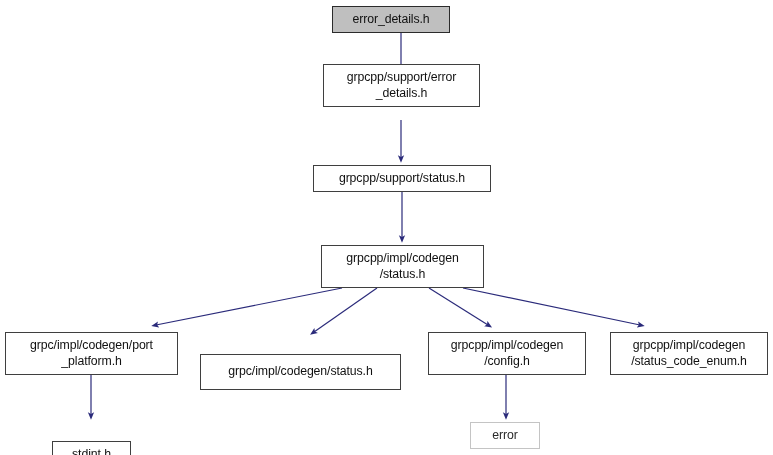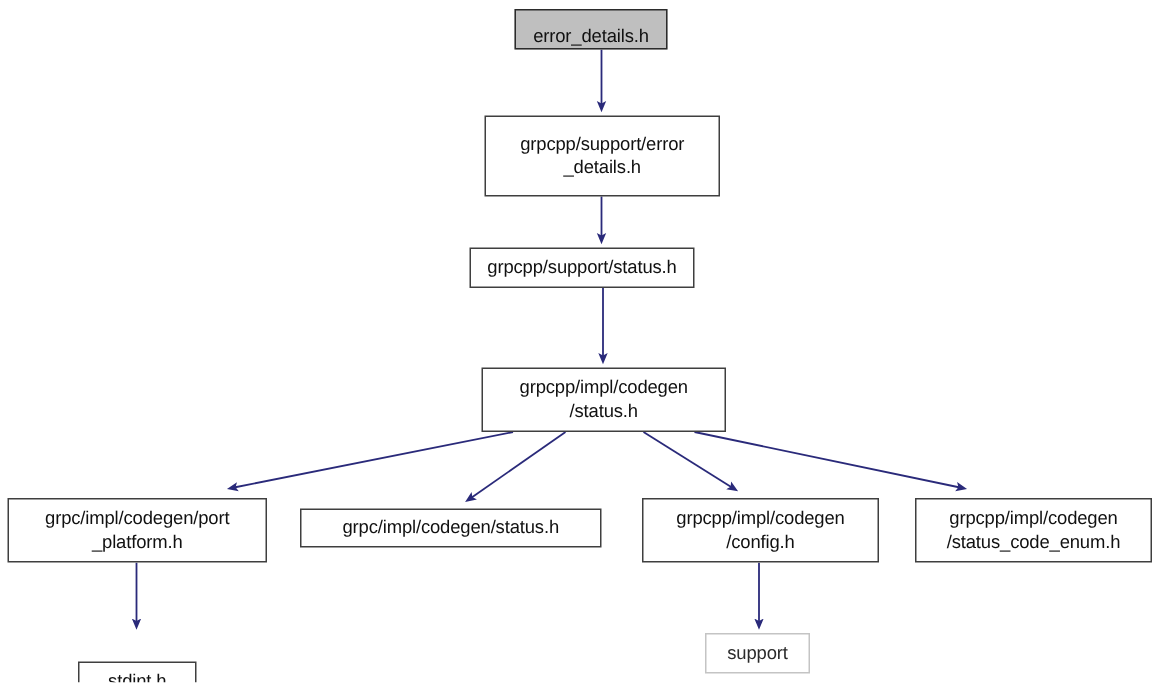--- a/index.html
+++ b/index.html
@@ -72,29 +72,29 @@
         <line x1="402" y1="192" x2="402" y2="238" stroke="#2a2a7a" stroke-width="1.2" marker-end="url(#arrowhead)"></line>
         <line x1="342" y1="288" x2="156" y2="325" stroke="#2a2a7a" stroke-width="1.2" marker-end="url(#arrowhead)"></line>
         <line x1="377" y1="288" x2="314" y2="332" stroke="#2a2a7a" stroke-width="1.2" marker-end="url(#arrowhead)"></line>
         <line x1="429" y1="288" x2="488" y2="325" stroke="#2a2a7a" stroke-width="1.2" marker-end="url(#arrowhead)"></line>
         <line x1="463" y1="288" x2="640" y2="325" stroke="#2a2a7a" stroke-width="1.2" marker-end="url(#arrowhead)"></line>
         <line x1="91" y1="375" x2="91" y2="415" stroke="#2a2a7a" stroke-width="1.2" marker-end="url(#arrowhead)"></line>
         <line x1="506" y1="375" x2="506" y2="415" stroke="#2a2a7a" stroke-width="1.2" marker-end="url(#arrowhead)"></line>
       </g>
   </svg>
   <div id="node-group">
-      <div class="graph-node root" title="error_details.h" style="left: 343px; top: 6px; width: 102px; height: 27px; align-items: flex-end;"><span class="node-label">error_details.h</span></div>
-      <div class="graph-node" title="grpcpp/support/error_details.h" style="left: 323px; top: 77px; width: 157px; height: 54px;"><span class="node-label">grpcpp/support/error
+      <div class="graph-node root" title="error_details.h" style="left: 332px; top: 6px; width: 118px; height: 27px;"><span class="node-label">error_details.h</span></div>
+      <div class="graph-node" title="grpcpp/support/error_details.h" style="left: 323px; top: 64px; width: 157px; height: 43px;"><span class="node-label">grpcpp/support/error
 _details.h</span></div>
-      <div class="graph-node" title="grpcpp/support/status.h" style="left: 313px; top: 165px; width: 150px; height: 27px;"><span class="node-label">grpcpp/support/status.h</span></div>
+      <div class="graph-node" title="grpcpp/support/status.h" style="left: 313px; top: 165px; width: 178px; height: 27px;"><span class="node-label">grpcpp/support/status.h</span></div>
       <div class="graph-node" title="grpcpp/impl/codegen/status.h" style="left: 321px; top: 245px; width: 163px; height: 43px;"><span class="node-label">grpcpp/impl/codegen
 /status.h</span></div>
       <div class="graph-node" title="grpc/impl/codegen/port_platform.h" style="left: 5px; top: 332px; width: 173px; height: 43px; align-items: center;"><span class="node-label">grpc/impl/codegen/port
 _platform.h</span></div>
-      <div class="graph-node" title="grpc/impl/codegen/status.h" style="left: 200px; top: 339px; width: 201px; height: 26px;"><span class="node-label">grpc/impl/codegen/status.h</span></div>
+      <div class="graph-node" title="grpc/impl/codegen/status.h" style="left: 200px; top: 354px; width: 201px; height: 36px;"><span class="node-label">grpc/impl/codegen/status.h</span></div>
       <div class="graph-node" title="grpcpp/impl/codegen/config.h" style="left: 428px; top: 332px; width: 158px; height: 43px;"><span class="node-label">grpcpp/impl/codegen
 /config.h</span></div>
       <div class="graph-node" title="grpcpp/impl/codegen/status_code_enum.h" style="left: 610px; top: 332px; width: 158px; height: 43px;"><span class="node-label">grpcpp/impl/codegen
 /status_code_enum.h</span></div>
       <div class="graph-node" title="stdint.h" style="left: 52px; top: 441px; width: 79px; height: 27px;"><span class="node-label">stdint.h</span></div>
-      <div class="graph-node external" title="string" style="left: 470px; top: 422px; width: 70px; height: 27px;"><span class="node-label">support</span></div>
+      <div class="graph-node external" title="string" style="left: 470px; top: 422px; width: 70px; height: 27px;"><span class="node-label">error</span></div>
     </div>
 </div>
 
 </body></html>

